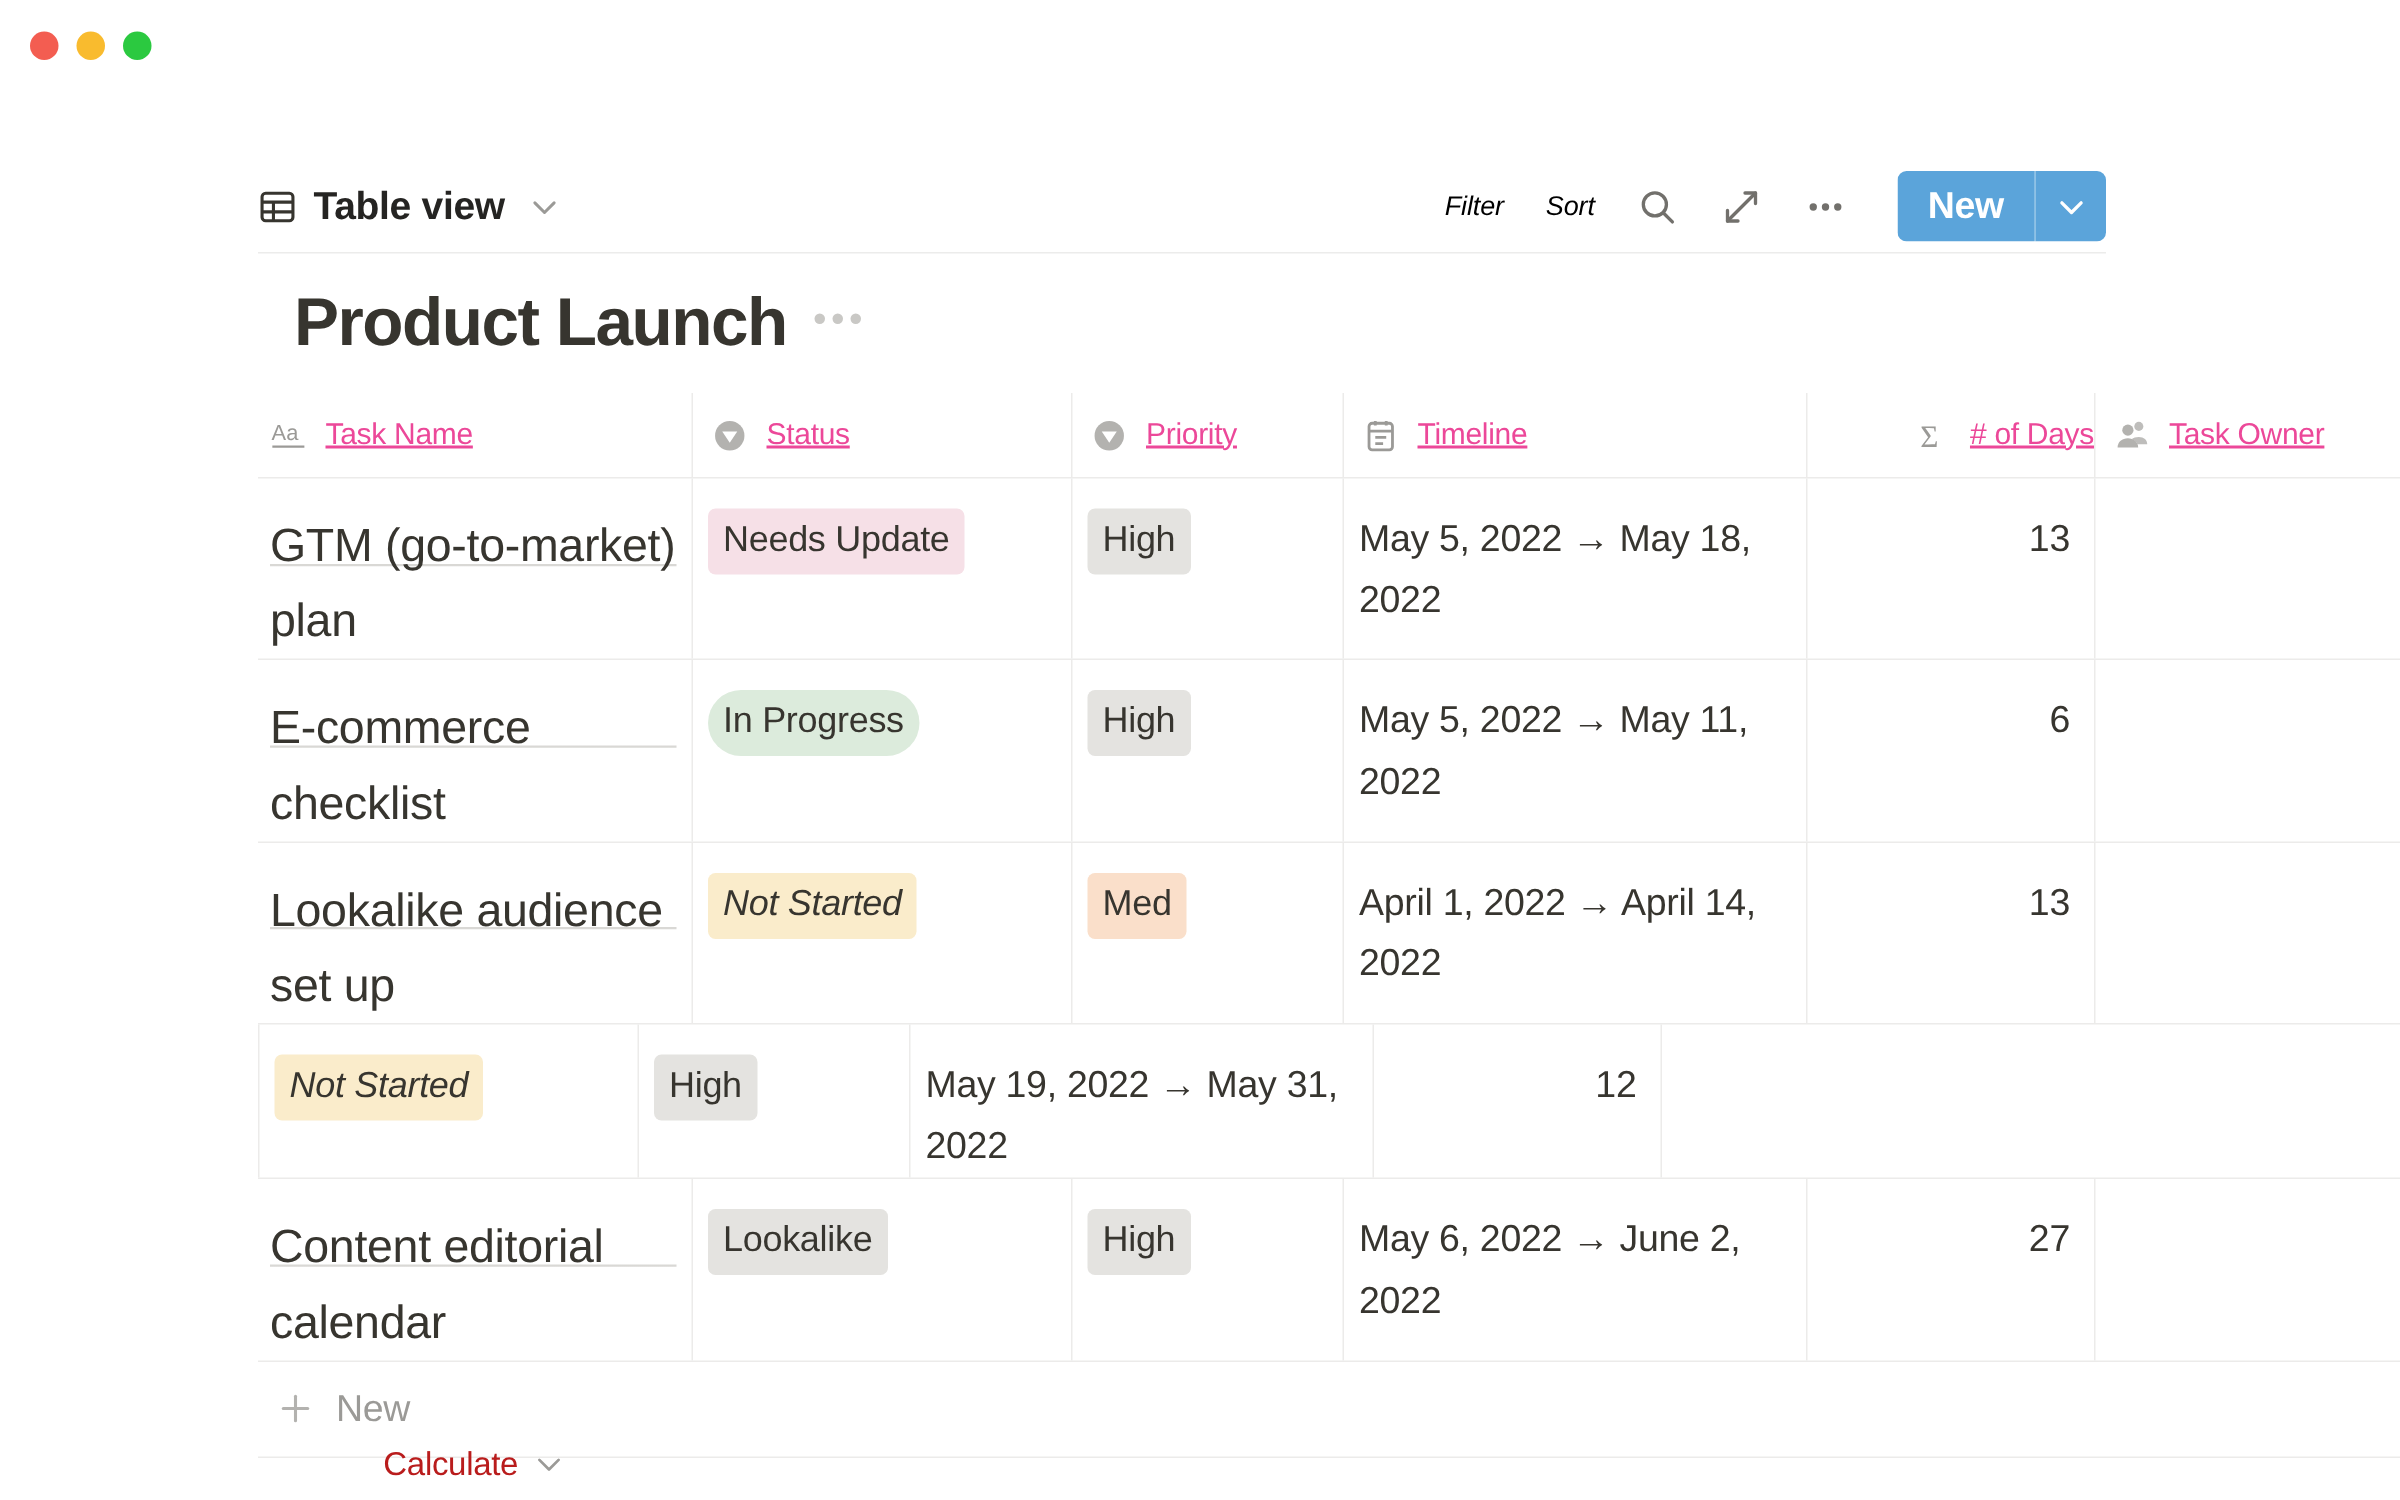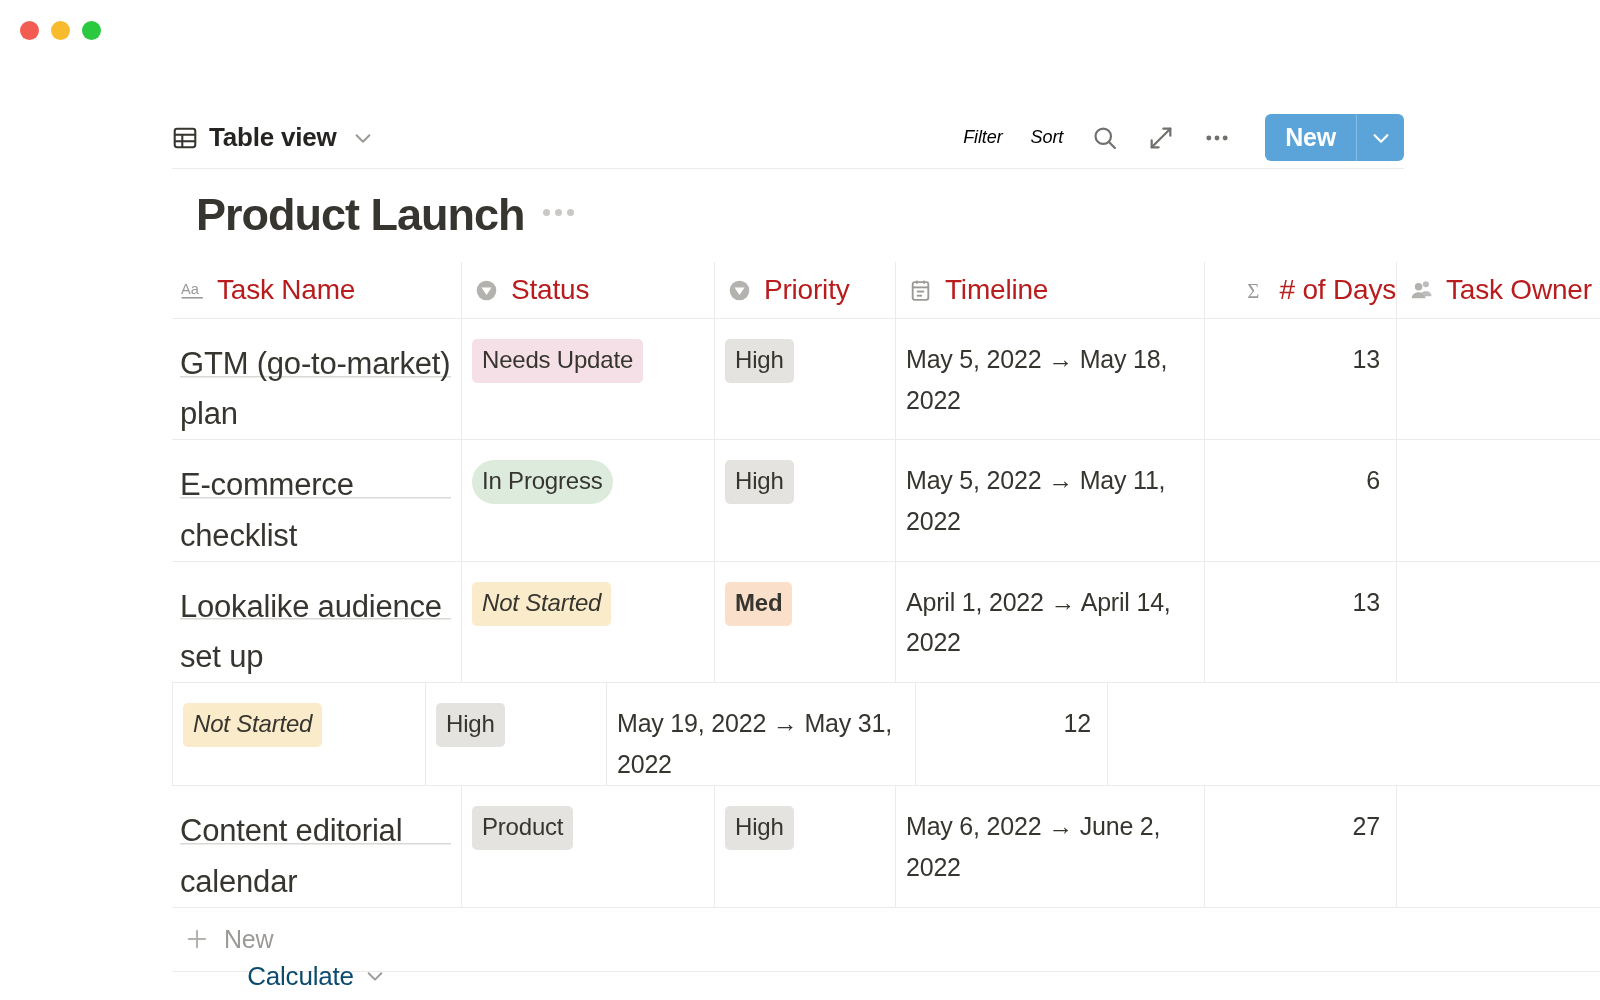--- a/index.html
+++ b/index.html
@@ -183,24 +183,25 @@
   #thead .trow { border-bottom: 1.5px solid #ecebea; }
   #thead .cell {
     height: 56px;
     align-items: center;
     padding-left: 12px;
     gap: 12px;
   }
   #thead .c-task { padding-left: 8px; }
   #thead .c-days { padding-left: 22px; }
   .th-label {
-    font-size: 28px;
-    color: #b91c1c;
+    font-size: 20px;
+    color: #ec4899;
     white-space: nowrap;
     letter-spacing: -0.2px;
+    text-decoration: underline;
   }
   .th-icon { display: flex; align-items: center; flex: none; text-align: center; }
   .th-icon svg { display: block; }
 
   
   #tbody .trow .cell {
     min-height: 102px;
     padding-top: 20px;
     padding-left: 10px;
     padding-right: 10px;
@@ -278,22 +279,22 @@
     top: 890px;
     width: 289px;
     height: 48px;
     display: flex;
     align-items: center;
     justify-content: center;
     gap: 10px;
     cursor: pointer;
   }
   #calculate-label {
-    font-size: 26px;
-    color: #0c4a6e;
+    font-size: 22px;
+    color: #b91c1c;
     letter-spacing: -0.2px;
   }
 </style>
 </head>
 <body>
 
 <div id="window-chrome">
   <div class="traffic-lights">
     <span class="tl-dot tl-close" style="background: rgb(243, 93, 81);"></span>
     <span class="tl-dot tl-min" style="background: rgb(249, 187, 46);"></span>
@@ -487,21 +488,21 @@
           </div>
         </div>
         <div class="trow">
           <div class="cell c-task">
             <span class="task-title">Lookalike audience set up</span>
           </div>
           <div class="cell c-status">
             <span class="pill pill-yellow" style="background: rgb(250, 236, 203);">Not Started</span>
           </div>
           <div class="cell c-priority">
-            <span class="pill pill-orange" style="background: rgb(250, 223, 202); font-weight: bold;">Med</span>
+            <span class="pill pill-orange" style="background: rgb(250, 223, 202);">Med</span>
           </div>
           <div class="cell c-timeline">
             <span class="timeline-text">April 1, 2022 → April 14, 2022</span>
           </div>
           <div class="cell c-days">
             <span class="days-text">13</span>
           </div>
           <div class="cell c-owner">
             <span class="owner-text"></span>
           </div>
@@ -521,21 +522,21 @@
           </div>
           <div class="cell c-owner">
             <span class="owner-text"></span>
           </div>
         </div>
         <div class="trow">
           <div class="cell c-task">
             <span class="task-title">Content editorial calendar</span>
           </div>
           <div class="cell c-status">
-            <span class="pill pill-gray" style="background: rgb(228, 227, 224);">Product</span>
+            <span class="pill pill-gray" style="background: rgb(228, 227, 224);">Lookalike</span>
           </div>
           <div class="cell c-priority">
             <span class="pill pill-gray" style="background: rgb(228, 227, 224);">High</span>
           </div>
           <div class="cell c-timeline">
             <span class="timeline-text">May 6, 2022 → June 2, 2022</span>
           </div>
           <div class="cell c-days">
             <span class="days-text">27</span>
           </div>

